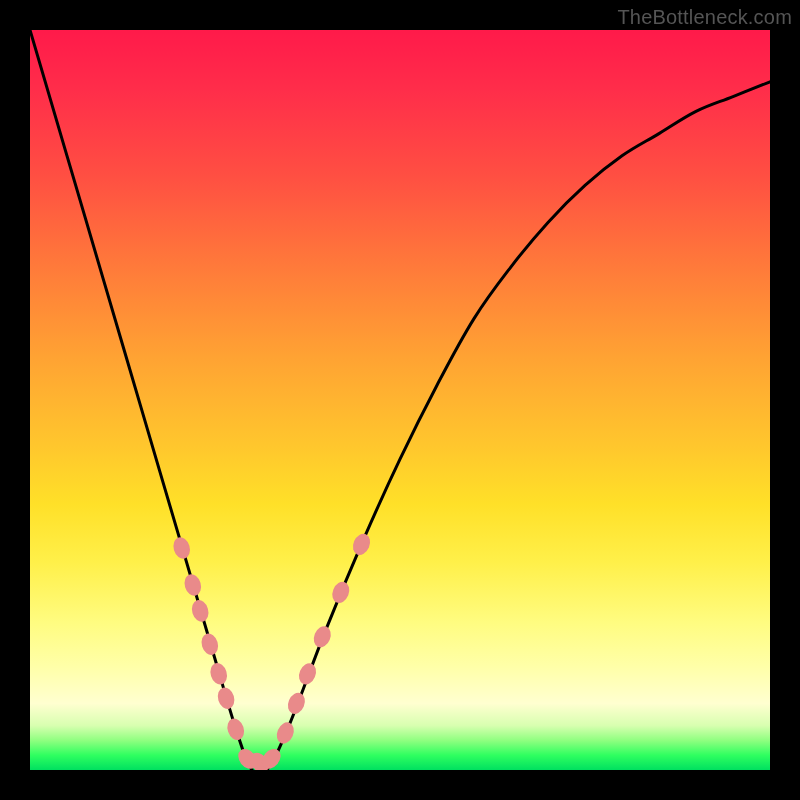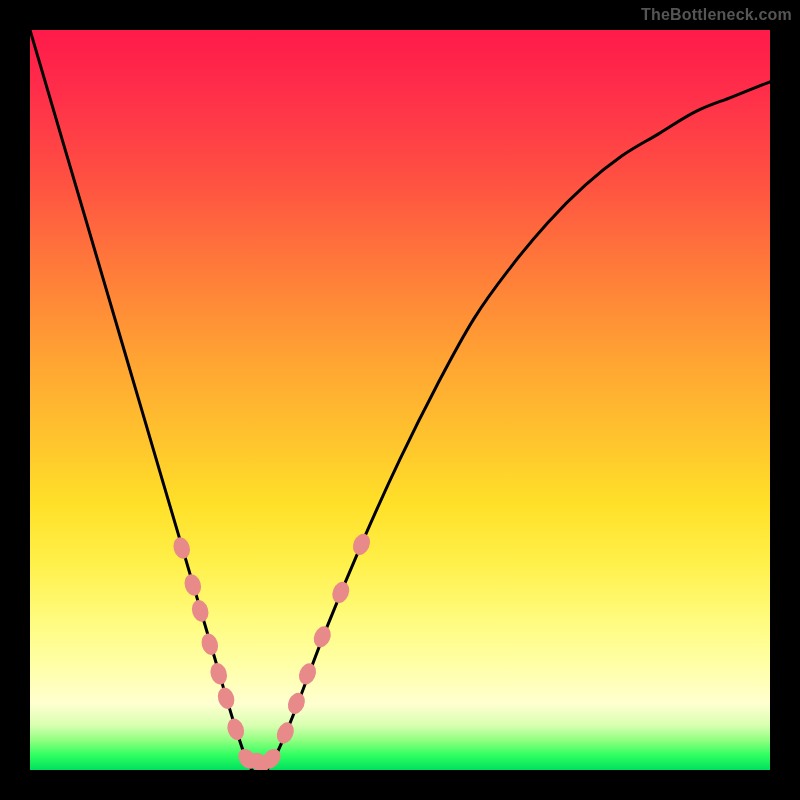--- a/index.html
+++ b/index.html
@@ -33,22 +33,22 @@
       #8fff80 96%,
       #2fff60 98%,
       #00e060 100%
     );
   }
   .watermark {
     position: absolute;
     top: 6px;
     right: 8px;
     color: #555;
-    font-size: 16px;
-    font-weight: 700;
+    font-size: 20px;
+    font-weight: 400;
     letter-spacing: 0.2px;
     z-index: 10;
   }
   svg.curve {
     position: absolute;
     left: 0;
     top: 0;
     width: 740px;
     height: 740px;
   }

